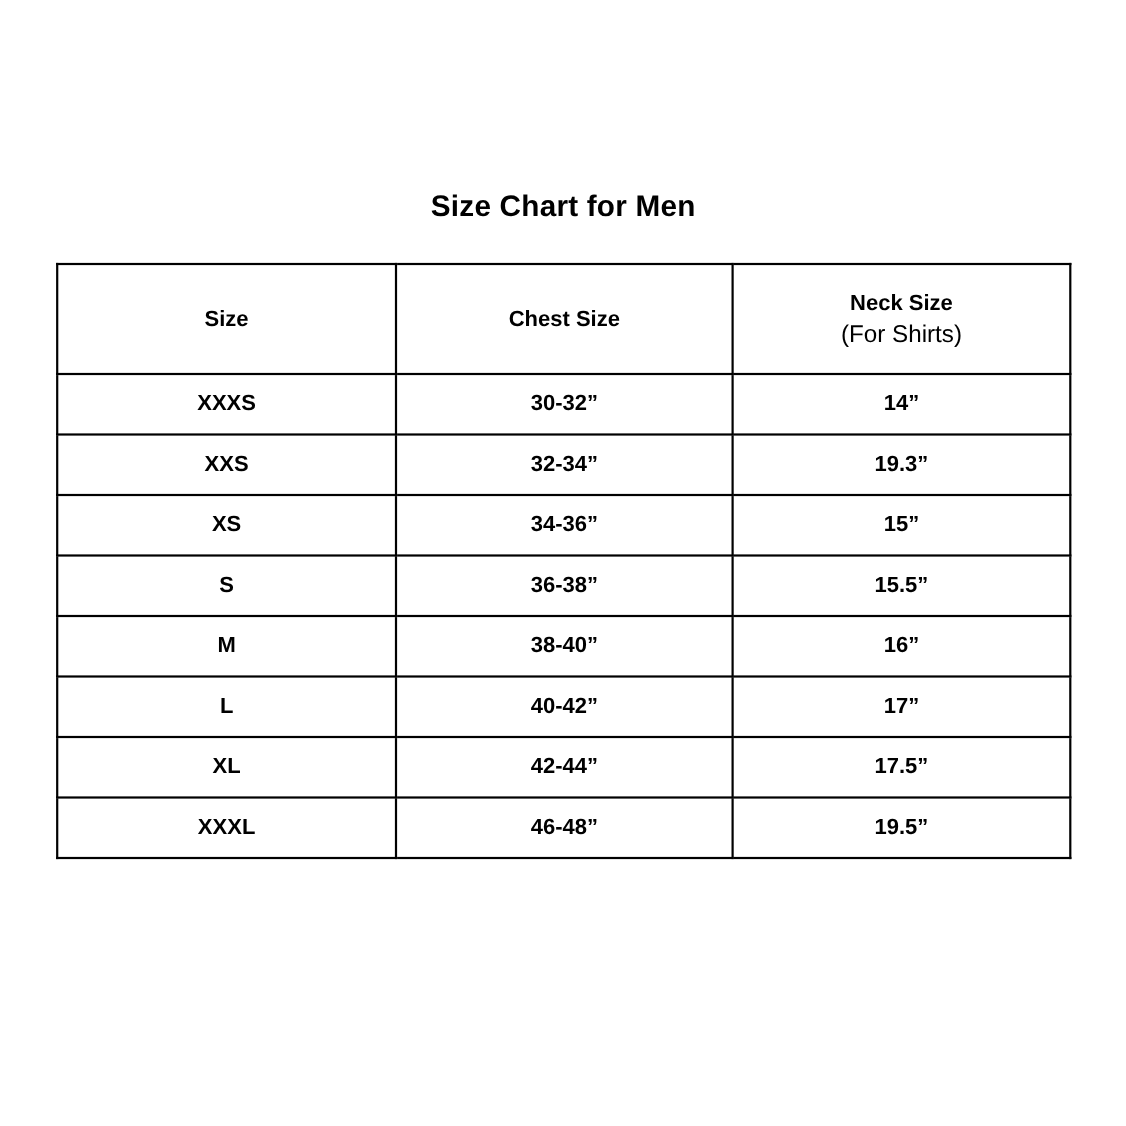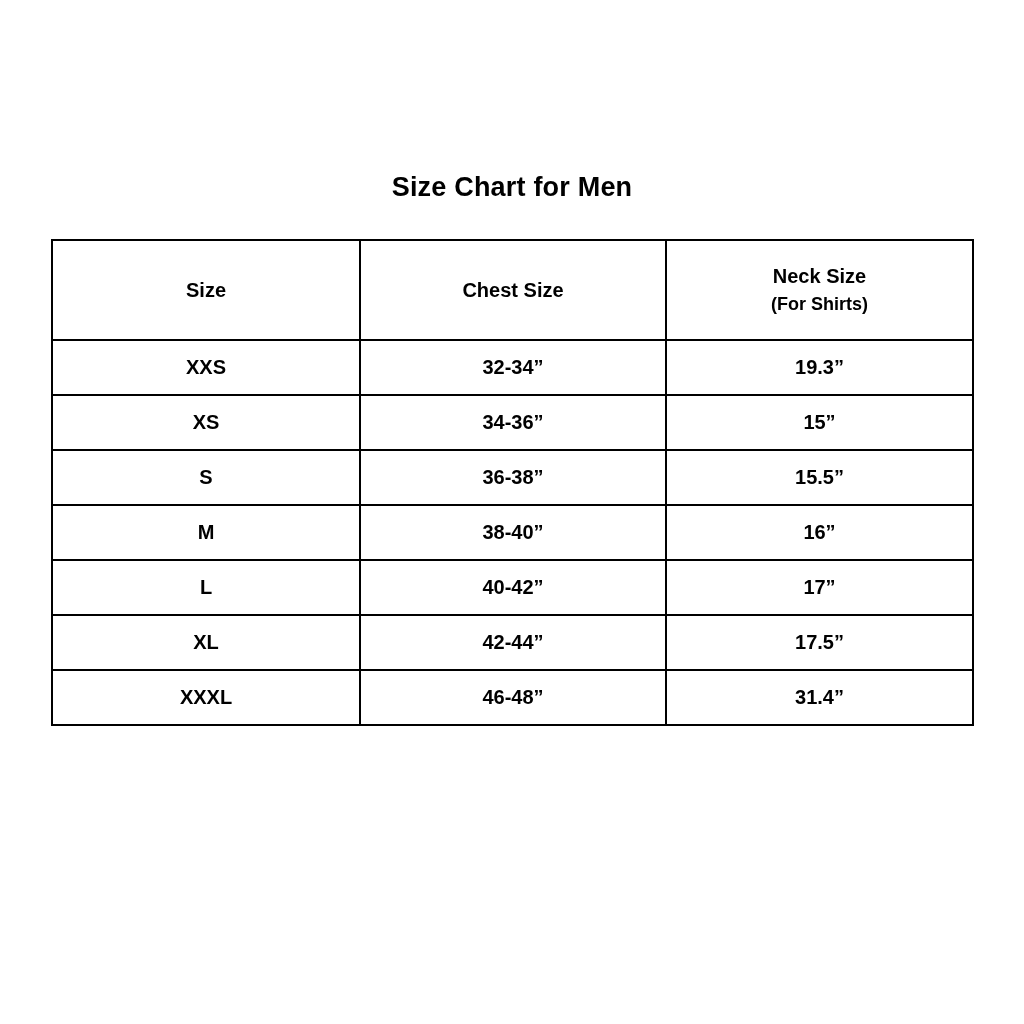--- a/index.html
+++ b/index.html
@@ -55,22 +55,22 @@
   col.c-chest { width: 306px; }
   col.c-neck { width: 307px; }
 
   thead th {
     height: 98px;
     font-size: 22px;
     line-height: 28px;
   }
   thead th .sub {
     display: block;
-    font-size: 18px;
-    font-weight: bold;
+    font-size: 22px;
+    font-weight: normal;
   }
   tbody td {
     height: 53px;
   }
 </style>
 </head>
 <body>
 
 <div class="page">
 
@@ -91,20 +91,25 @@
           <span>Chest Size</span>
         </th>
         <th>
           <span>Neck Size</span>
           <span class="sub">(For Shirts)</span>
         </th>
       </tr>
     </thead>
     <tbody>
       <tr>
+        <td>XXXS</td>
+        <td>30-32”</td>
+        <td>14”</td>
+      </tr>
+      <tr>
         <td>XXS</td>
         <td>32-34”</td>
         <td>19.3”</td>
       </tr>
       <tr>
         <td>XS</td>
         <td>34-36”</td>
         <td>15”</td>
       </tr>
       <tr>
@@ -123,18 +128,18 @@
         <td>17”</td>
       </tr>
       <tr>
         <td>XL</td>
         <td>42-44”</td>
         <td>17.5”</td>
       </tr>
       <tr>
         <td>XXXL</td>
         <td>46-48”</td>
-        <td>31.4”</td>
+        <td>19.5”</td>
       </tr>
     </tbody>
   </table>
 
 </div>
 
 </body></html>

